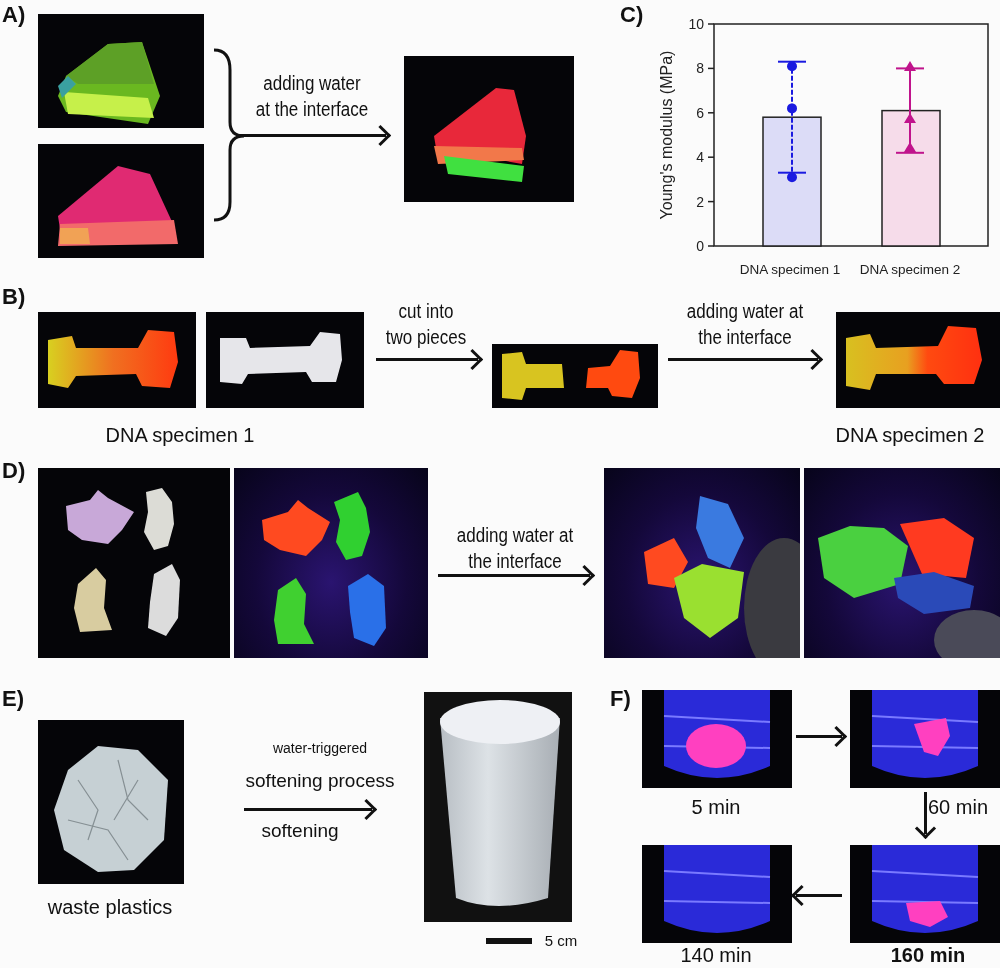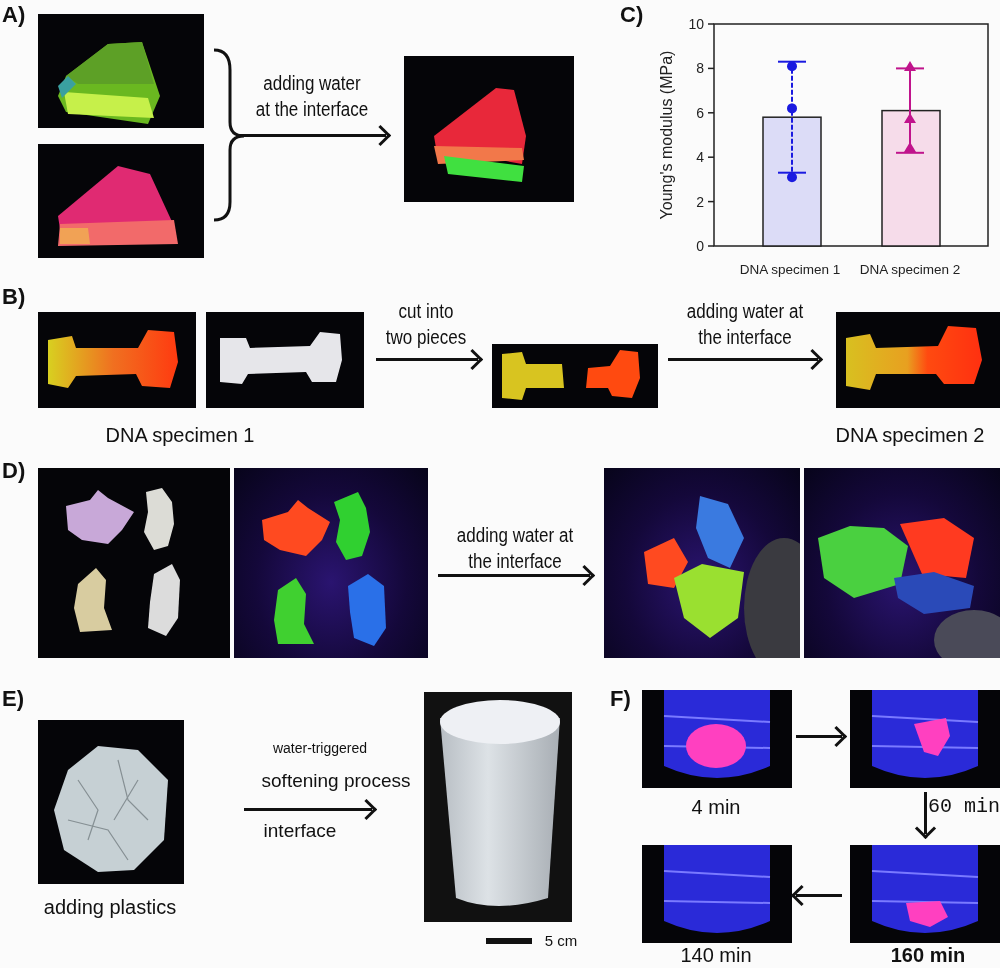--- a/index.html
+++ b/index.html
@@ -205,26 +205,26 @@
   <svg width="146" height="164" viewBox="0 0 146 164">
     <path d="M16,90 L30,50 L60,26 L100,30 L130,60 L126,120 L96,150 L60,152 L26,130 Z" fill="#c6d0d4"></path>
     <g stroke="#6a7478" stroke-width="1.2" fill="none" opacity="0.7">
       <path d="M40,60 L60,90 L50,120"></path>
         <path d="M80,40 L90,80 L110,100"></path>
         <path d="M30,100 L70,110 L90,140"></path>
         <path d="M100,60 L76,100"></path>
     </g>
   </svg>
 </div>
-<div class="cap" style="left:30px;top:896px;width:160px;font-size:20px;">adding plastics</div>
+<div class="cap" style="left:30px;top:896px;width:160px;font-size:20px;">waste plastics</div>
 
 <div class="cap" style="left:220px;top:737px;width:200px;font-size:14px;">water-triggered</div>
-<div class="cap" style="left:236px;top:770px;width:200px;font-size:19px;">softening process</div>
+<div class="cap" style="left:220px;top:770px;width:200px;font-size:19px;">softening process</div>
 <div class="arrow" style="left:244px;top:808px;width:128px;"></div>
-<div class="cap" style="left:220px;top:820px;width:160px;font-size:19px;">interface</div>
+<div class="cap" style="left:220px;top:820px;width:160px;font-size:19px;">softening</div>
 
 <div class="photo" style="left:424px;top:692px;width:148px;height:230px;background:#111;">
   <svg width="148" height="230" viewBox="0 0 148 230">
     <defs>
         <linearGradient id="cyl" x1="0" x2="1">
           <stop offset="0" stop-color="#b8bec4"></stop>
           <stop offset="0.4" stop-color="#dde2e6"></stop>
           <stop offset="1" stop-color="#a8aeb4"></stop>
         </linearGradient>
       </defs>
@@ -266,16 +266,16 @@
     <line x1="22" y1="26" x2="128" y2="32" stroke="#7a7aff" stroke-width="2"></line>
     <line x1="22" y1="56" x2="128" y2="58" stroke="#7a7aff" stroke-width="2"></line>
     <path d="M56,58 L90,56 L98,72 L80,82 L60,76 Z" fill="#ff40c0"></path>
   </svg>
 </div>
 
 <div class="arrow" style="left:796px;top:735px;width:46px;"></div>
 <div class="varrow" style="left:924px;top:792px;height:42px;"></div>
 <div class="arrow left" style="left:796px;top:894px;width:46px;"></div>
 
-<div class="cap" style="left:676px;top:796px;width:80px;font-size:20px;">4 min</div>
-<div class="cap" style="left:928px;top:796px;width:56px;font-size:20px;text-align:left;font-family:Liberation Mono, monospace;">60 min</div>
+<div class="cap" style="left:676px;top:796px;width:80px;font-size:20px;">5 min</div>
+<div class="cap" style="left:928px;top:796px;width:56px;font-size:20px;text-align:left;">60 min</div>
 <div class="cap" style="left:878px;top:944px;width:100px;font-size:20px;font-weight:bold;">160 min</div>
 <div class="cap" style="left:666px;top:944px;width:100px;font-size:20px;">140 min</div>
 
 </body></html>

